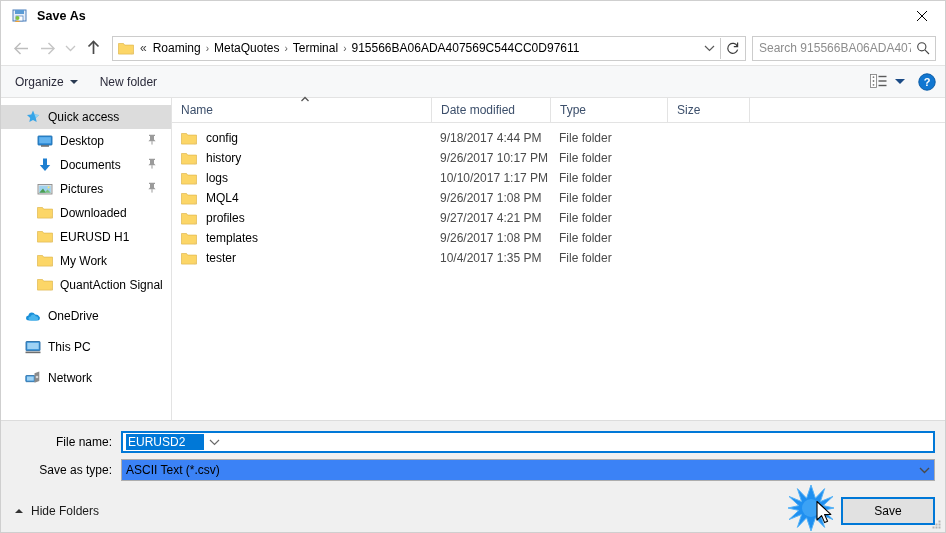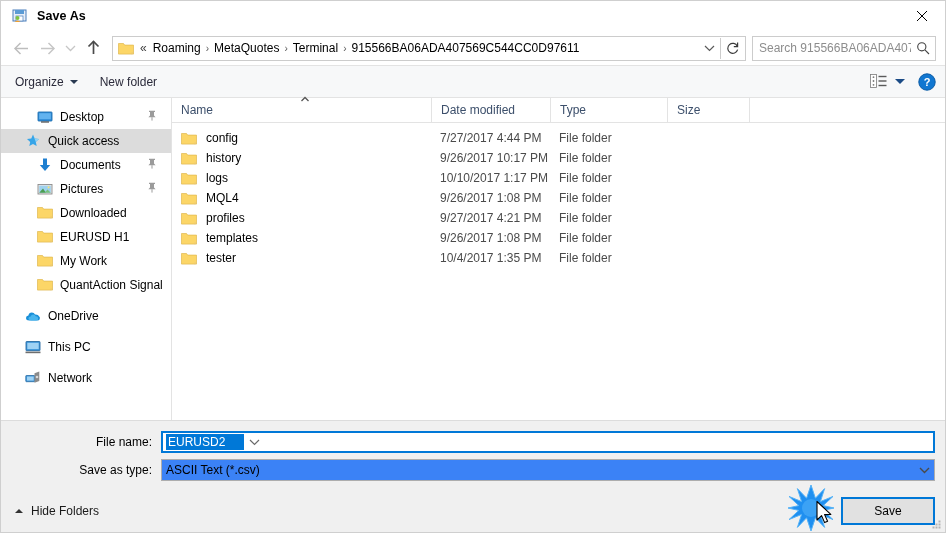--- a/index.html
+++ b/index.html
@@ -333,21 +333,20 @@
   }
   .form-row:last-child { margin-bottom: 0; }
   .form-label {
     width: 120px;
     flex: 0 0 120px;
     text-align: right;
     padding-right: 9px;
     box-sizing: border-box;
     font-size: 12px;
     color: #000000;
-    margin-left: 40px;
   }
   .combo {
     flex: 1 1 auto;
     height: 22px;
     margin-right: 10px;
     box-sizing: border-box;
     display: flex;
     align-items: center;
     position: relative;
     min-width: 0;
@@ -560,45 +559,45 @@
         <circle cx="9" cy="9" r="8.2" fill="#1177d1" stroke="#0b5ba5" stroke-width="1"></circle>
         <text x="9" y="13.2" font-size="11" font-family="Liberation Sans, sans-serif" font-weight="bold" fill="#ffffff" text-anchor="middle">?</text>
       </svg>
     </div>
   </div>
 
   <div class="content">
 
     <div class="sidebar">
 
+      <div class="nav-item level0 selected">
+        <span class="nav-ico">
+          <svg width="16" height="16" viewBox="0 0 16 16">
+            <path d="M8 1.6 L9.7 5.6 L14 6 L10.8 8.9 L11.7 13.1 L8 10.9 L4.3 13.1 L5.2 8.9 L2 6 L6.3 5.6 Z" fill="#37a5e8"></path>
+            <path d="M8 1.6 L9.7 5.6 L14 6 L10.8 8.9 Z" fill="#8fd3f5"></path>
+          </svg>
+        </span>
+        <span class="nav-label">Quick access</span>
+      </div>
+
       <div class="nav-item level1">
         <span class="nav-ico">
           <svg width="16" height="16" viewBox="0 0 16 16">
             <rect x="1" y="3" width="14" height="9" rx="0.6" fill="#2e8ad6" stroke="#1f6fb0" stroke-width="0.9"></rect>
             <rect x="2.2" y="4.2" width="11.6" height="6" fill="#63b3ef"></rect>
             <rect x="4" y="12.4" width="8" height="1.2" fill="#4a4a4a"></rect>
           </svg>
         </span>
         <span class="nav-label">Desktop</span>
         <span class="pin">
           <svg width="10" height="11" viewBox="0 0 10 11">
             <path d="M2 0.8 L8 0.8 L8 2 L7 2 L7 5.4 L8.6 7.2 L1.4 7.2 L3 5.4 L3 2 L2 2 Z" fill="#9b9b9b"></path>
             <line x1="5" y1="7.2" x2="5" y2="10.6" stroke="#9b9b9b" stroke-width="1"></line>
           </svg>
         </span>
-      </div>
-
-      <div class="nav-item level0 selected">
-        <span class="nav-ico">
-          <svg width="16" height="16" viewBox="0 0 16 16">
-            <path d="M8 1.6 L9.7 5.6 L14 6 L10.8 8.9 L11.7 13.1 L8 10.9 L4.3 13.1 L5.2 8.9 L2 6 L6.3 5.6 Z" fill="#37a5e8"></path>
-            <path d="M8 1.6 L9.7 5.6 L14 6 L10.8 8.9 Z" fill="#8fd3f5"></path>
-          </svg>
-        </span>
-        <span class="nav-label">Quick access</span>
       </div>
 
       <div class="nav-item level1">
         <span class="nav-ico">
           <svg width="16" height="16" viewBox="0 0 16 16">
             <rect x="6" y="1.5" width="4" height="7" fill="#1f7fd0"></rect>
             <path d="M2.8 8 L8 14 L13.2 8 Z" fill="#1f7fd0"></path>
           </svg>
         </span>
         <span class="nav-label">Documents</span>
@@ -731,21 +730,21 @@
         <div class="file-row">
           <div class="fr-name">
             <span class="folder-ico">
               <svg width="16" height="14" viewBox="0 0 16 14">
                   <path d="M0.5 2.5 h5 l1.2 1.6 h8.8 v9 h-15 z" fill="#fcd667" stroke="#e0b84f" stroke-width="0.7"></path>
                   <path d="M13.5 13.5 v-2 h2 z" fill="#e8c878"></path>
                 </svg>
             </span>
             <span>config</span>
           </div>
-          <div class="fr-date">7/27/2017 4:44 PM</div>
+          <div class="fr-date">9/18/2017 4:44 PM</div>
           <div class="fr-type">File folder</div>
           <div class="fr-size"></div>
         </div>
 
         <div class="file-row">
           <div class="fr-name">
             <span class="folder-ico">
               <svg width="16" height="14" viewBox="0 0 16 14">
                   <path d="M0.5 2.5 h5 l1.2 1.6 h8.8 v9 h-15 z" fill="#fcd667" stroke="#e0b84f" stroke-width="0.7"></path>
                   <path d="M13.5 13.5 v-2 h2 z" fill="#e8c878"></path>

